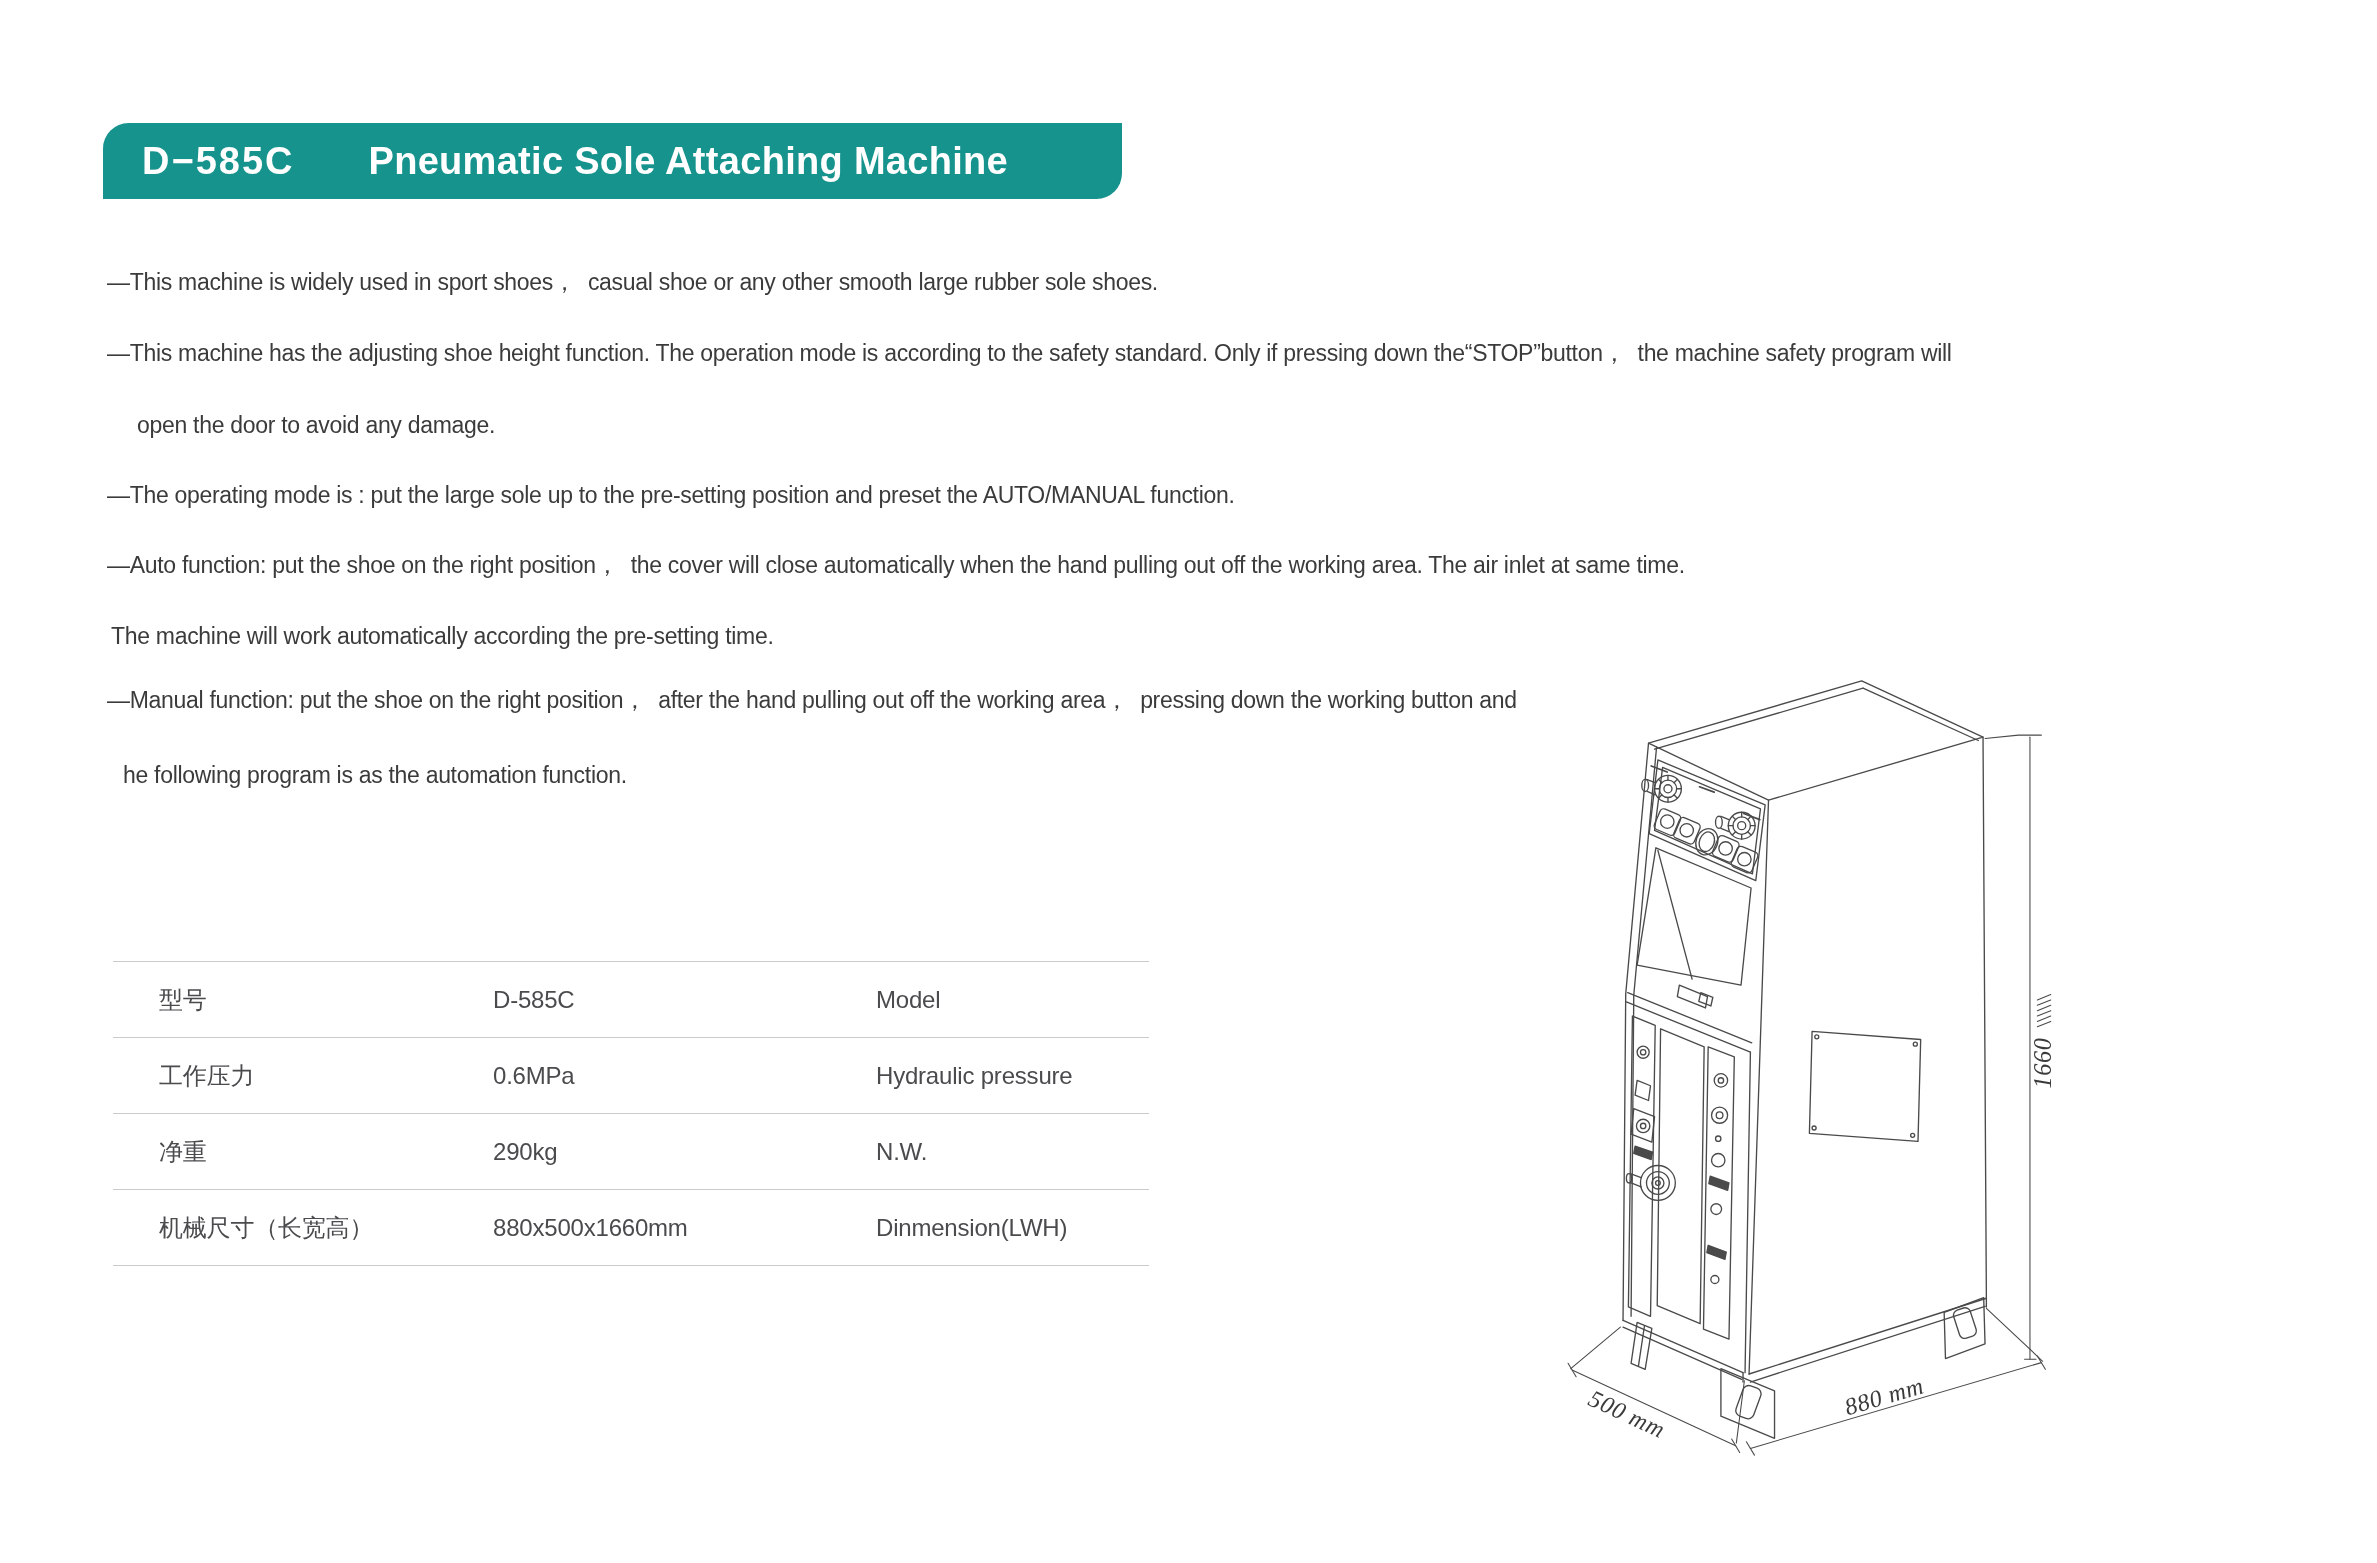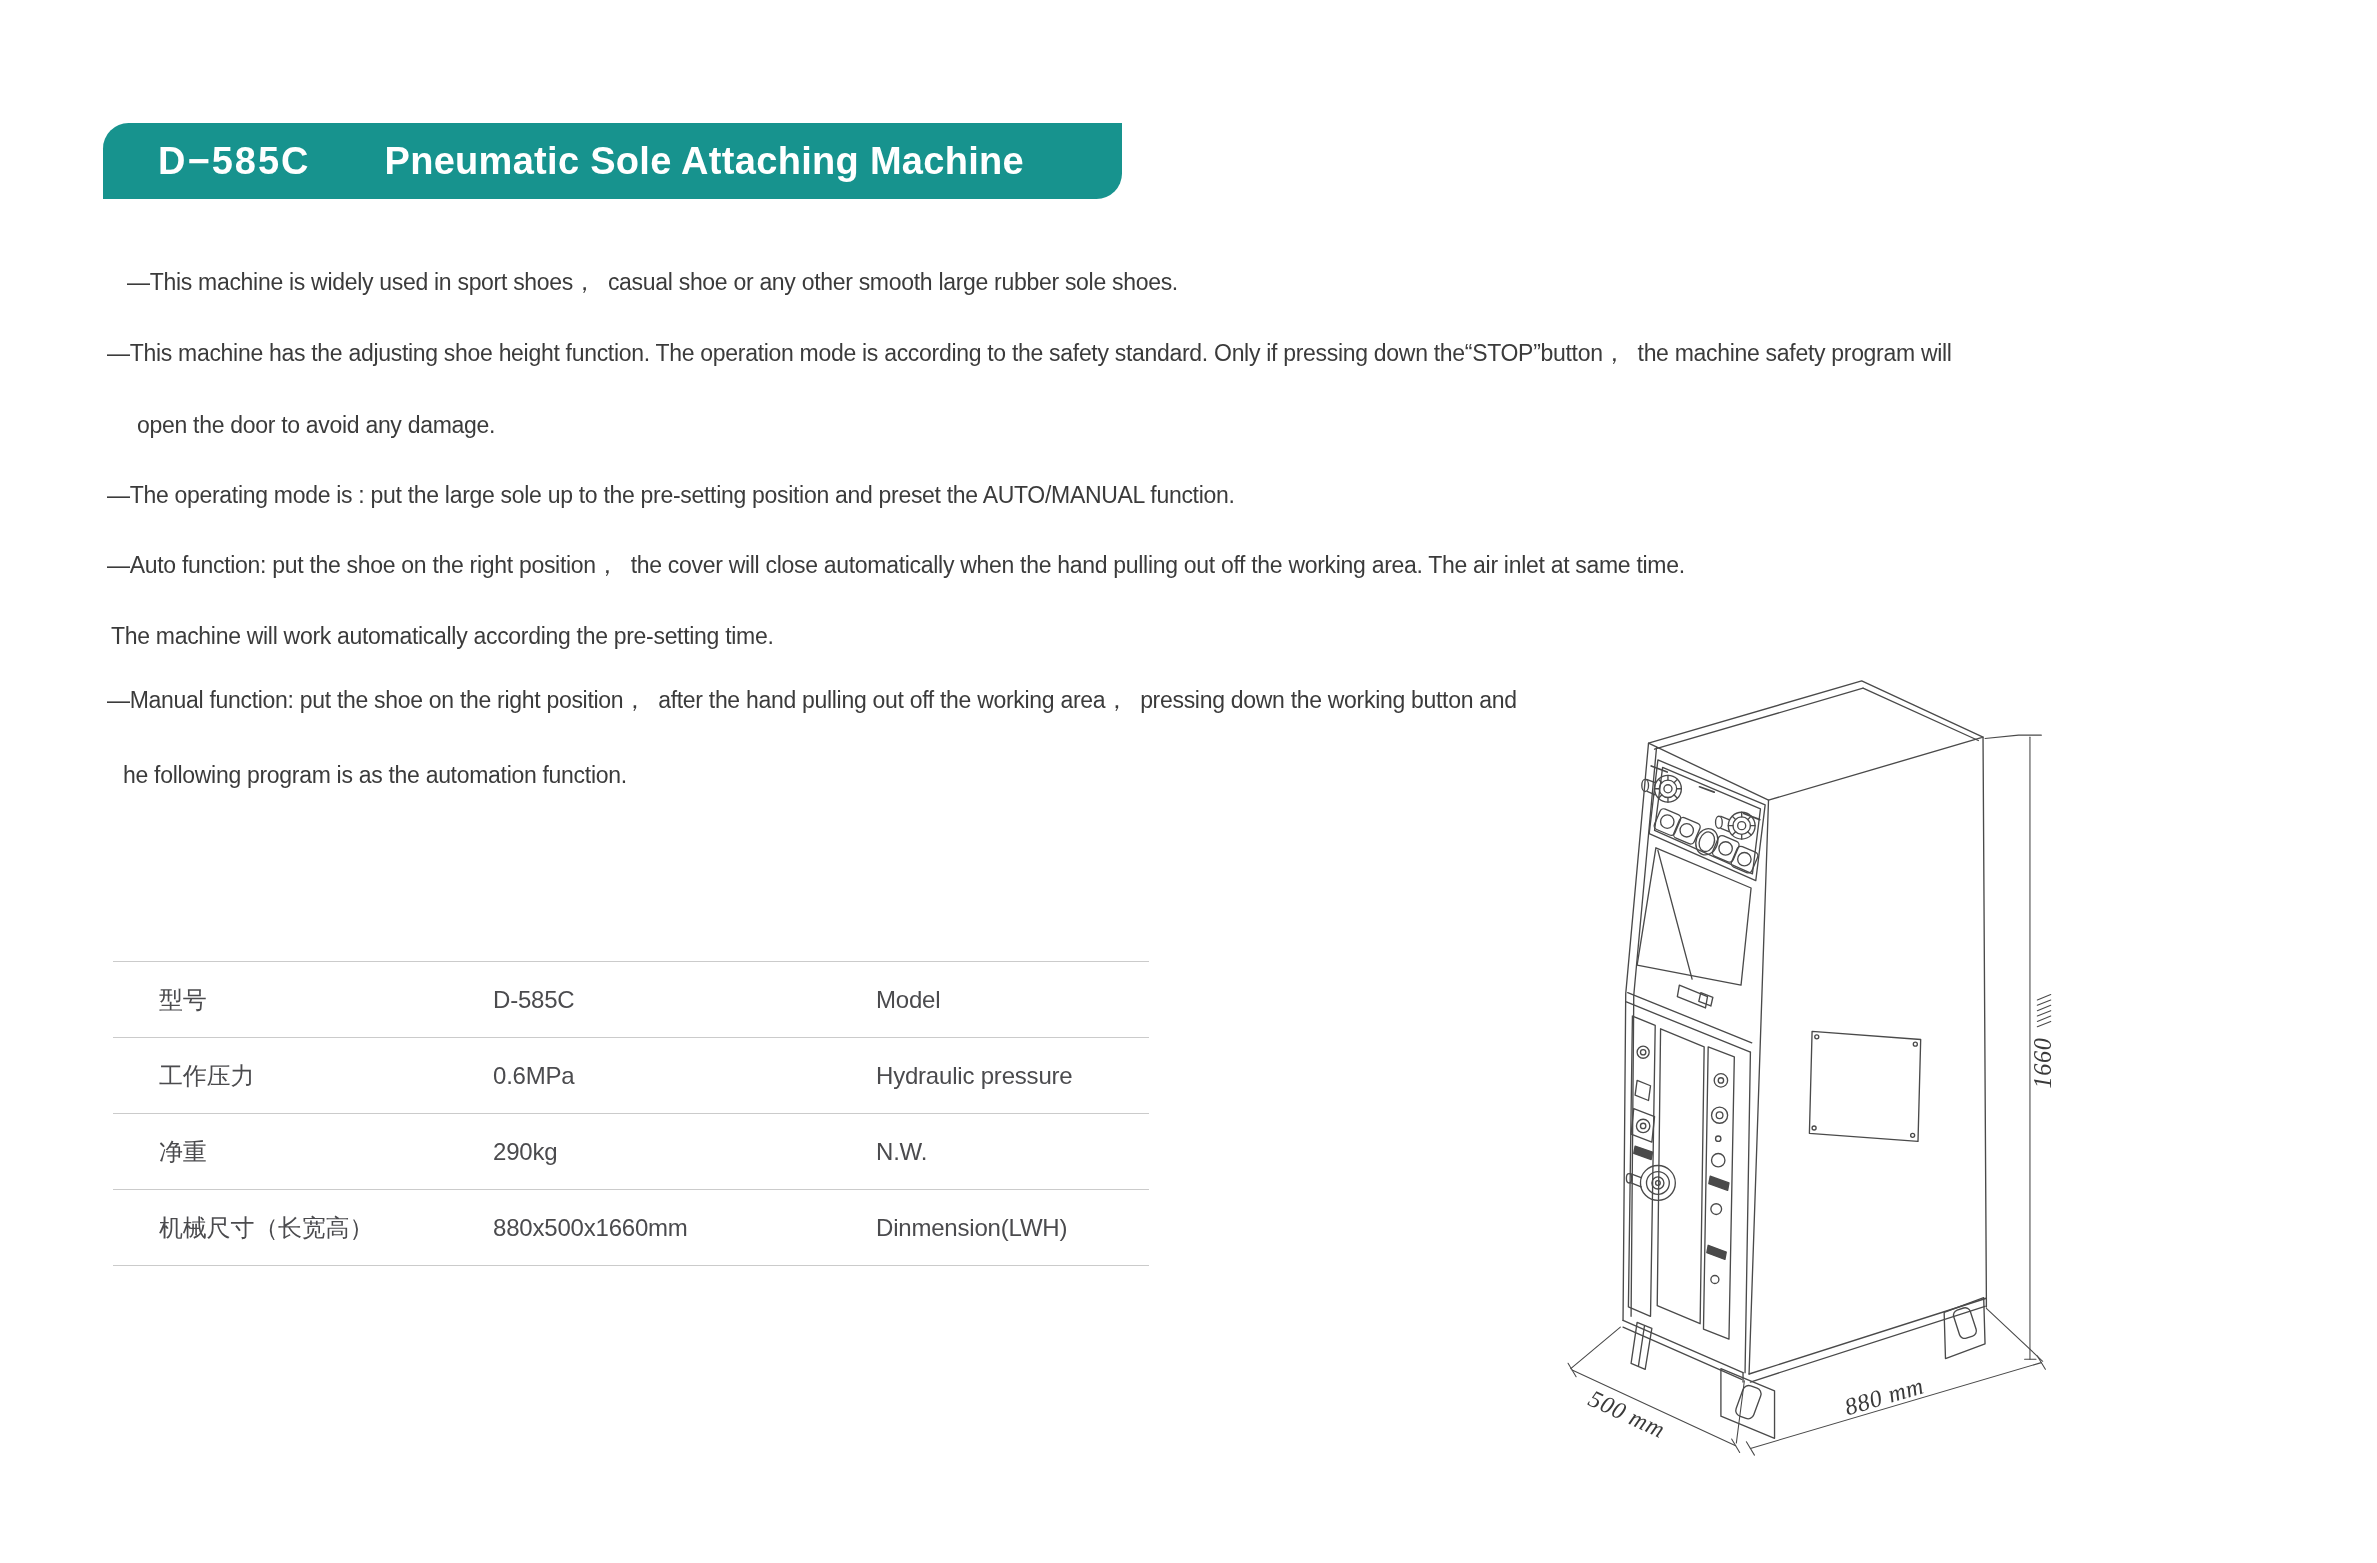--- a/index.html
+++ b/index.html
@@ -5,31 +5,31 @@
   html,body{margin:0;padding:0;}
   body{
     width:2377px;height:1564px;position:relative;overflow:hidden;
     background:#ffffff;
     font-family:"Liberation Sans", sans-serif;
   }
   
   .banner{
     position:absolute;left:103px;top:123px;width:1019px;height:76px;
     background:#17938e;border-radius:25.5px 0 25.5px 0;
-    display:flex;align-items:center;padding-left:55px;box-sizing:border-box;
+    display:flex;align-items:center;padding-left:39px;box-sizing:border-box;
     color:#ffffff;font-weight:bold;font-size:38px;white-space:pre;
   }
   .banner .model{letter-spacing:2px;}
   .banner .title{margin-left:74px;letter-spacing:0.3px;}
   
   .feature{
     position:absolute;white-space:pre;font-size:23px;line-height:28px;
     color:#3b3b3b;letter-spacing:-0.3px;
   }
-  .f1{left:107px;top:268px;margin-left:20px;}
+  .f1{left:107px;top:268px;}
   .f2{left:107px;top:339px;}
   .f3{left:130px;top:411px;margin-left:7px;}
   .f4{left:107px;top:481px;}
   .f5{left:107px;top:551px;}
   .f6{left:111px;top:622px;}
   .f7{left:107px;top:686px;}
   .f8{left:123px;top:761px;}
   
   .spec-table{
     position:absolute;left:113px;top:961px;width:1036px;

